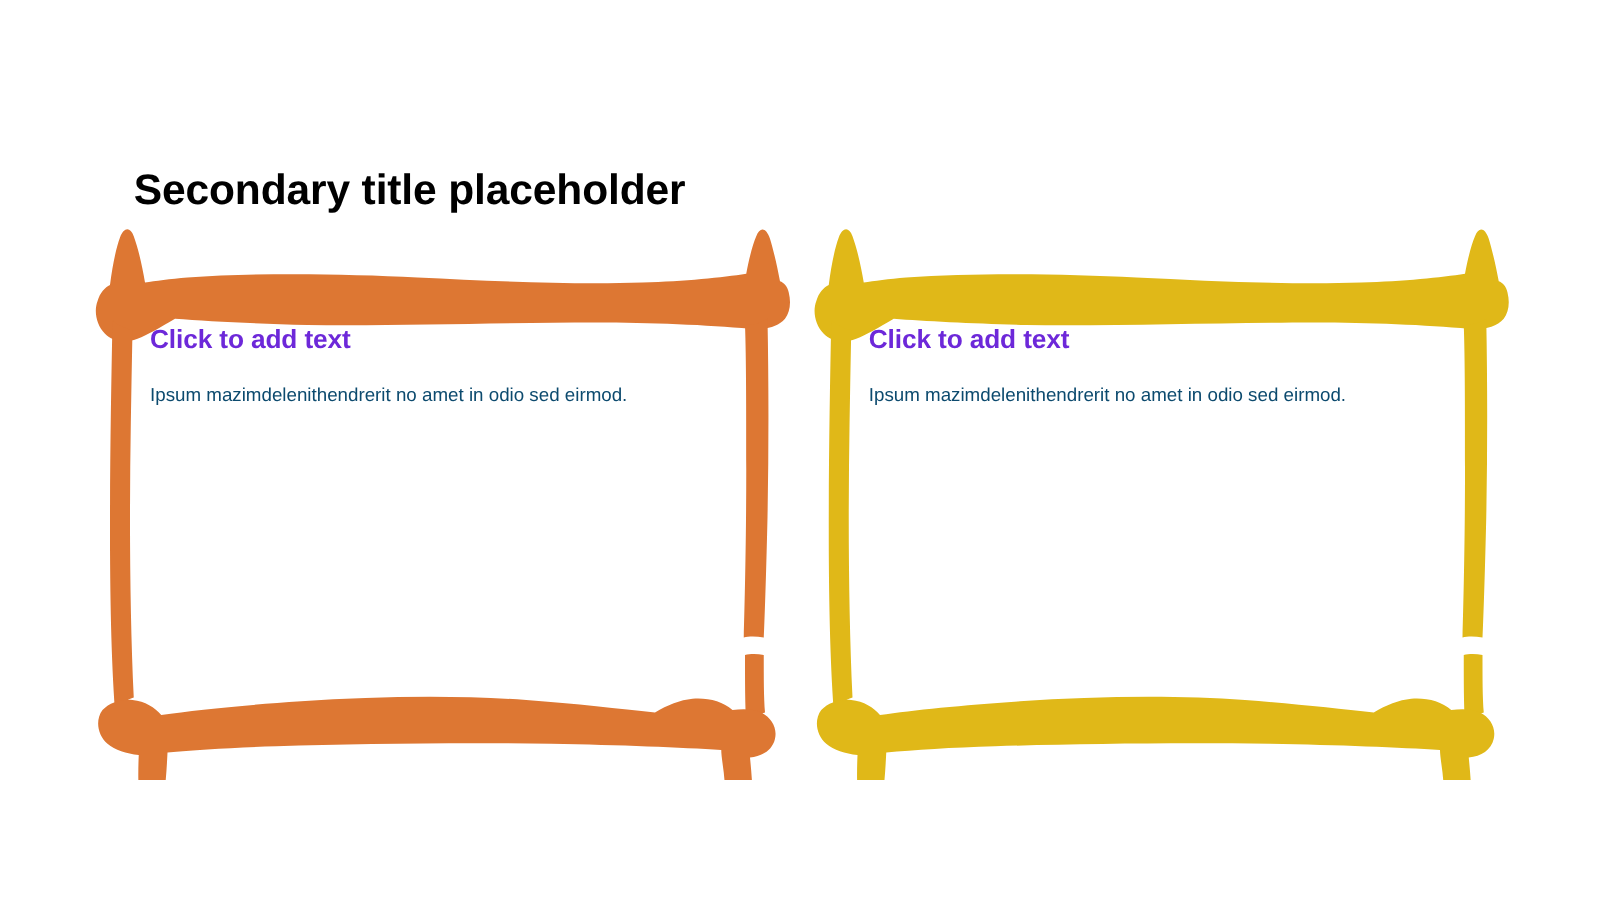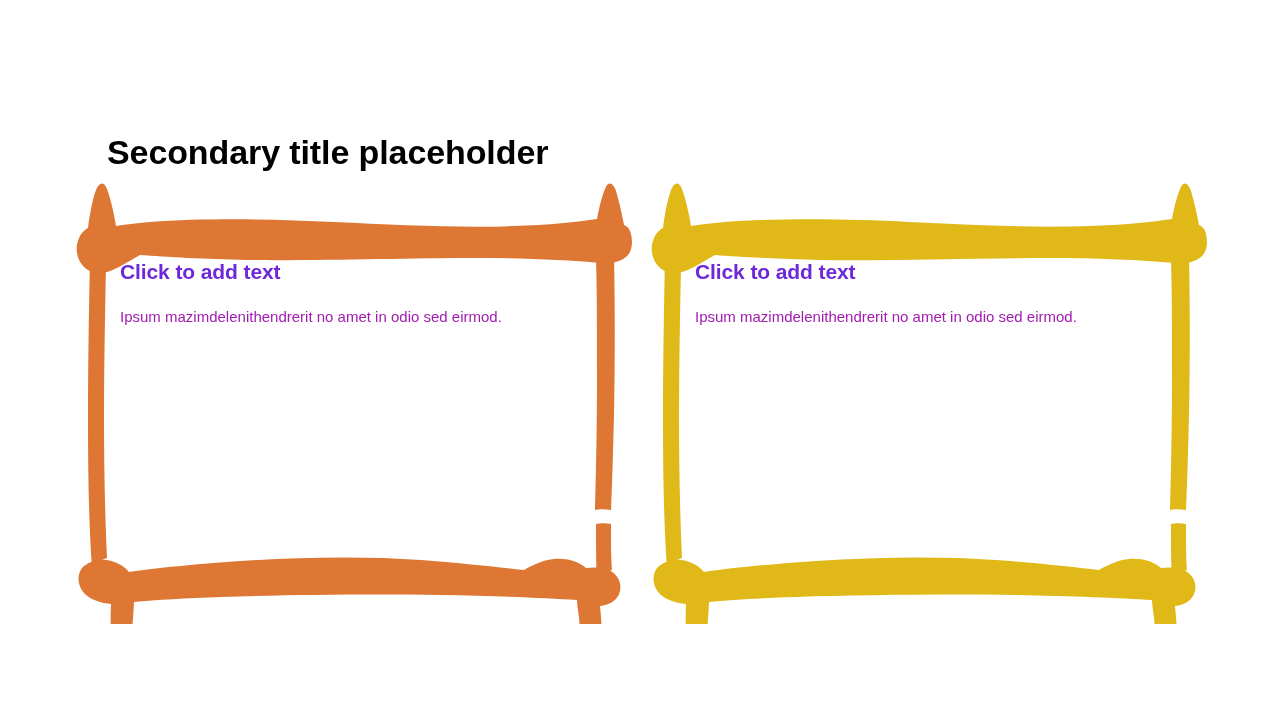--- a/index.html
+++ b/index.html
@@ -65,21 +65,21 @@
     font-weight: bold;
     color: #6d28d9;
     margin: 0 0 20px 0;
     letter-spacing: -0.1px;
     white-space: nowrap;
   }
 
   .card-text {
     font-size: 15px;
     line-height: 26px;
-    color: #a21caf;
+    color: #0c4a6e;
     margin: 0;
     width: 412px;
   }
 </style>
 </head>
 <body>
 
 <div class="slide">
 
   <div class="slide-title">Secondary title placeholder</div>

